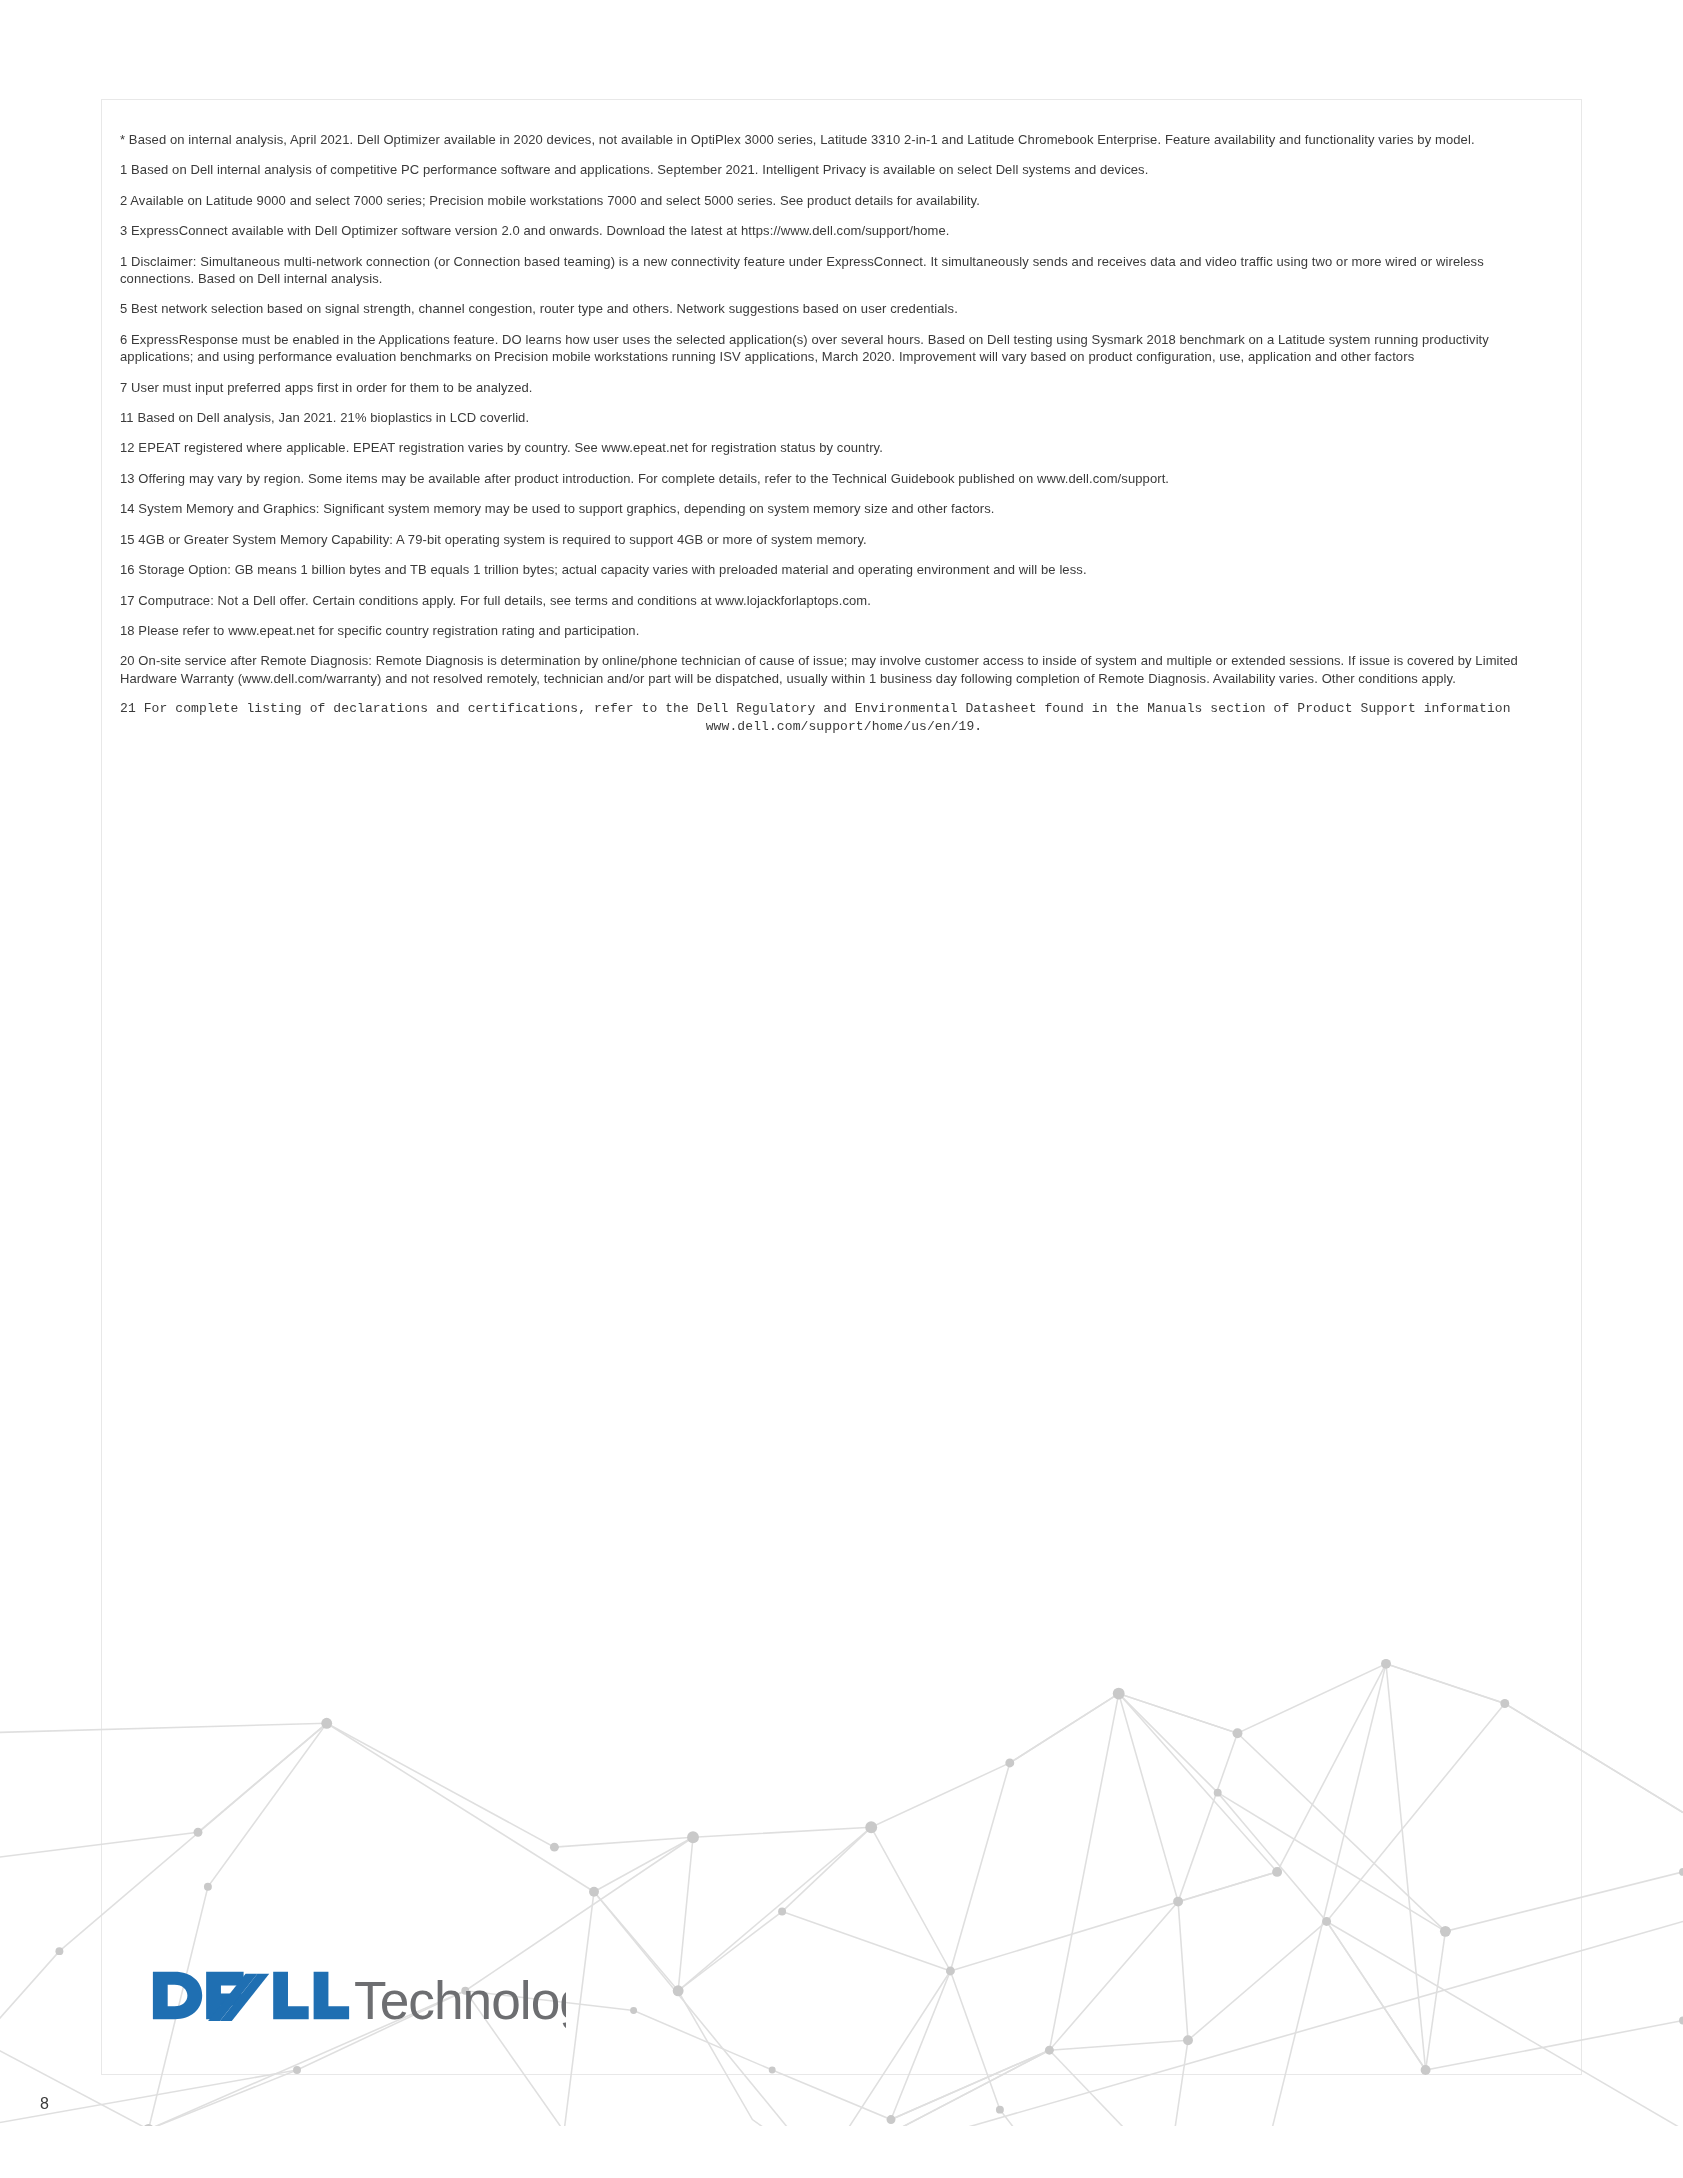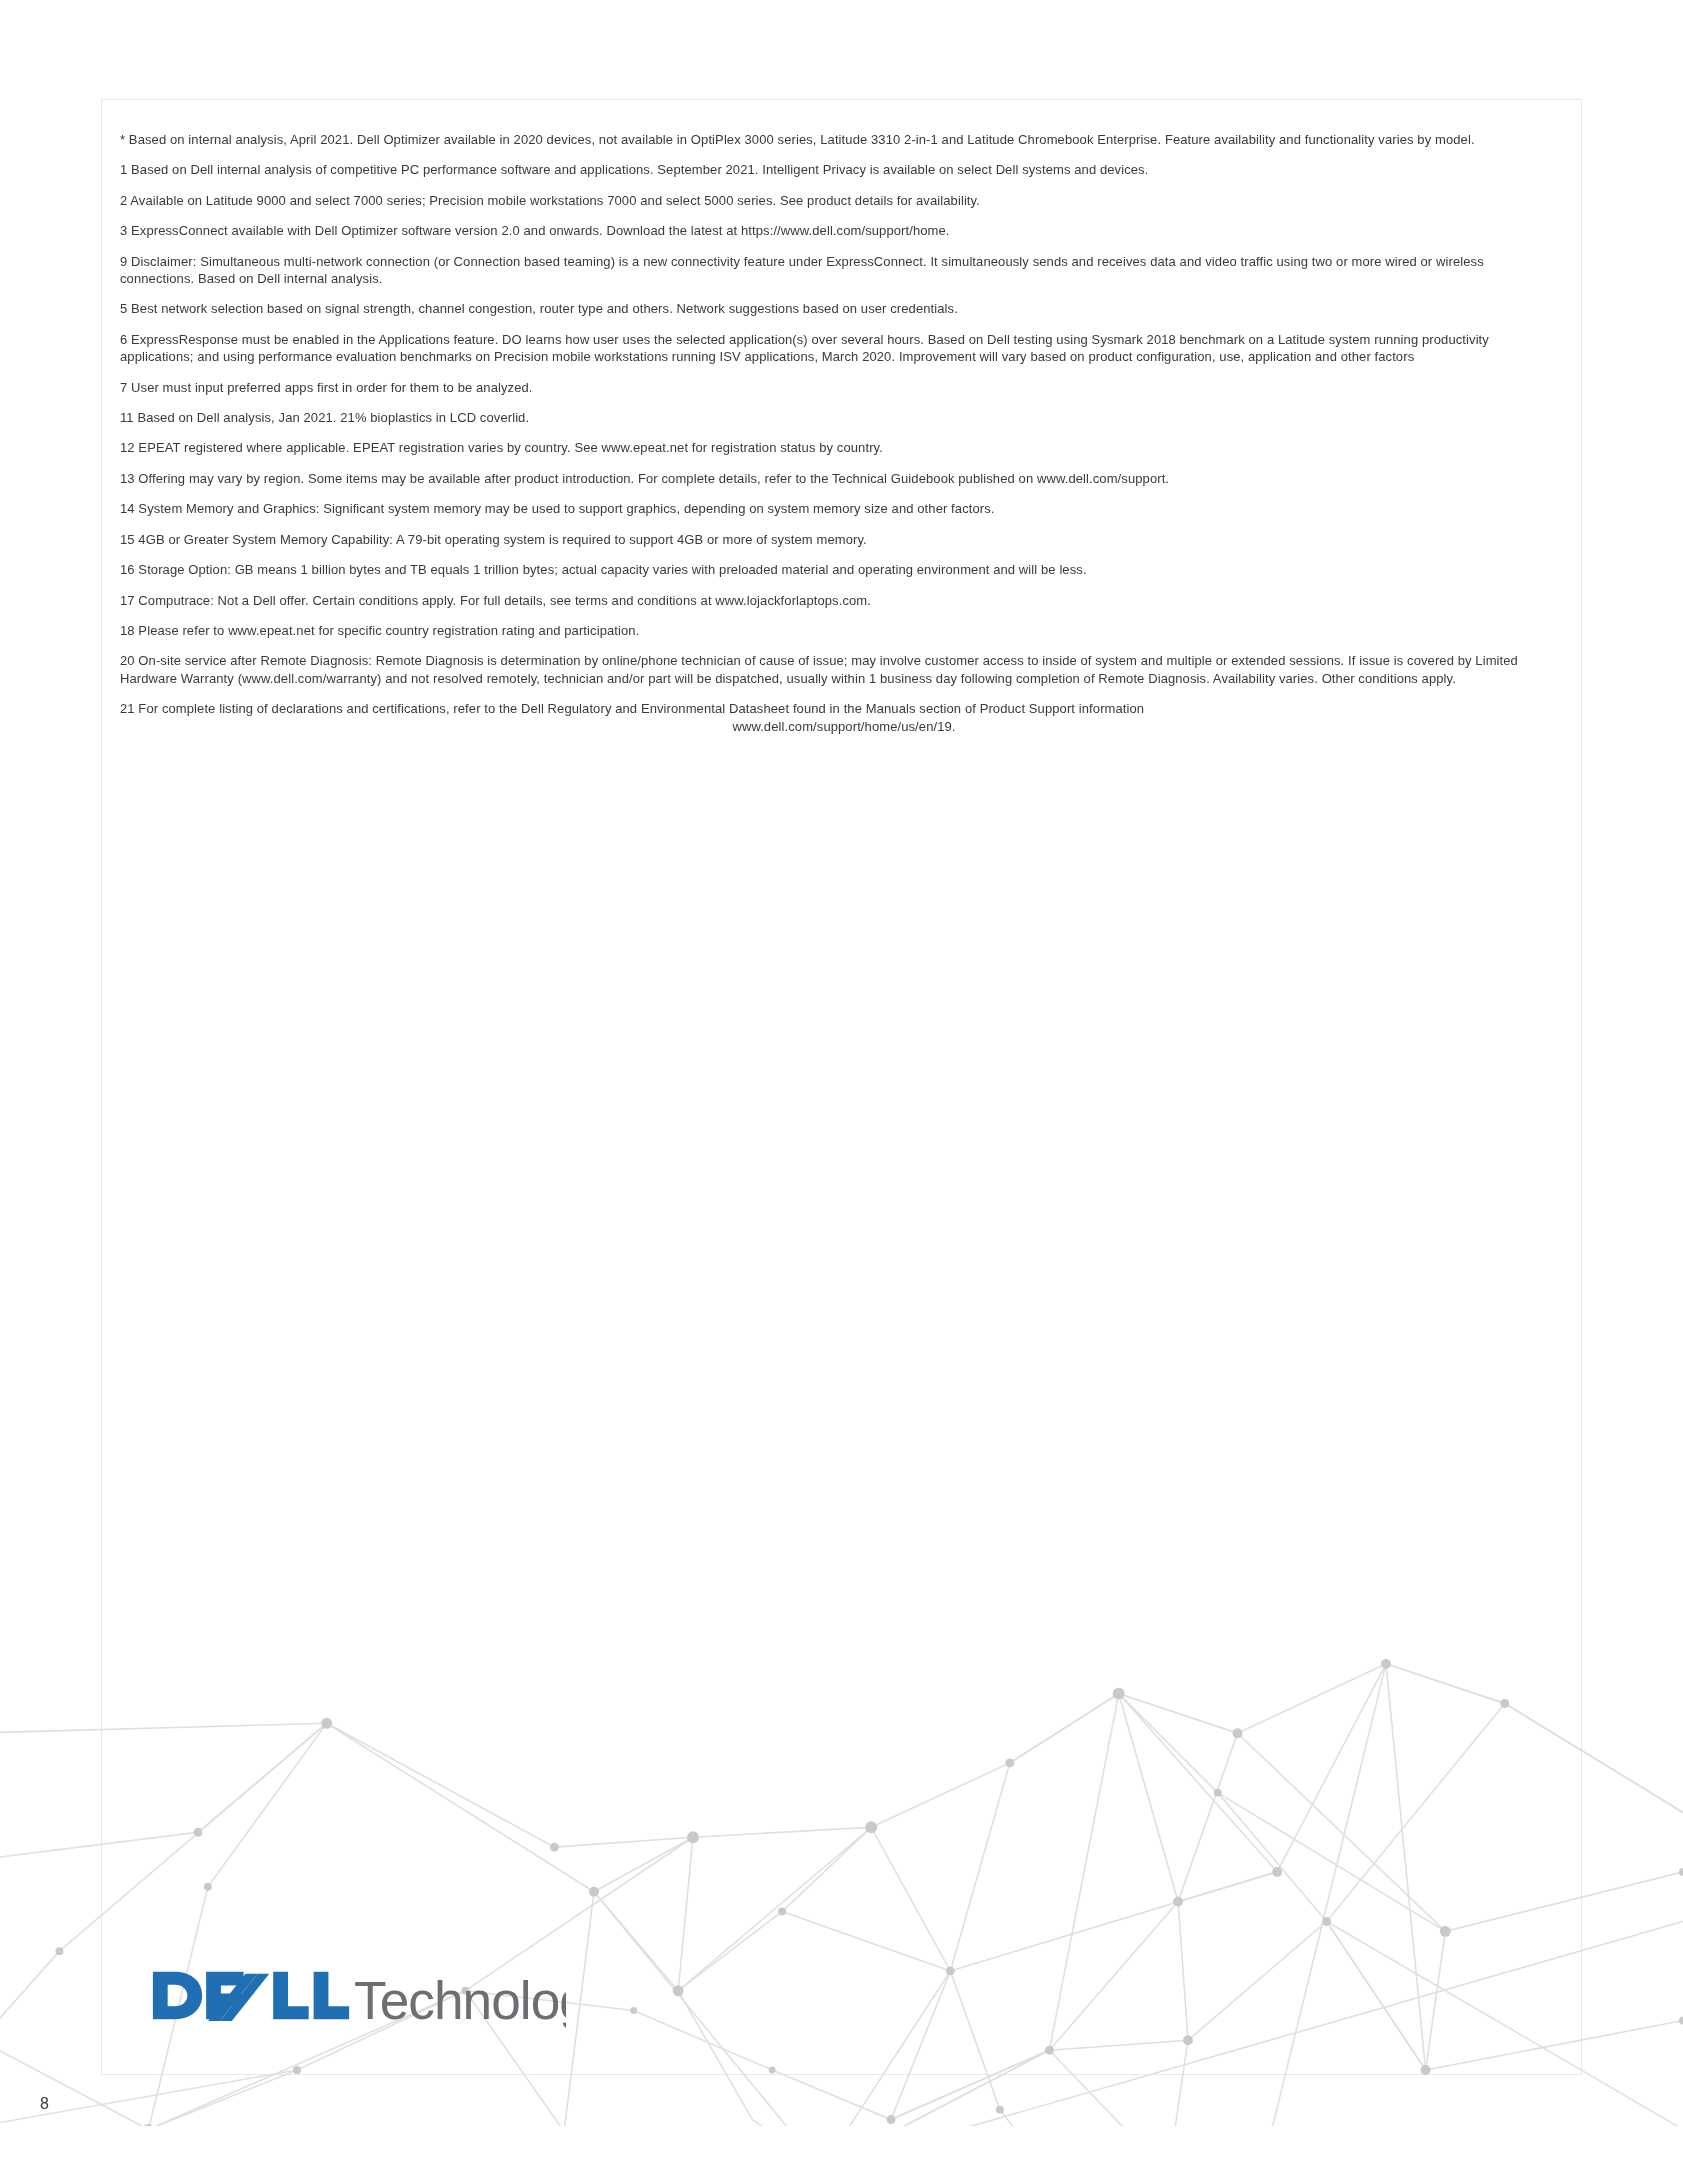--- a/index.html
+++ b/index.html
@@ -45,21 +45,21 @@
   .note {
     color: #3a3a3a;
     font-size: 13px;
     line-height: 17.4px;
     letter-spacing: 0.1px;
     margin: 0 0 13px 0;
     text-align: left;
     font-weight: 400;
   }
   .note.wide  { width: 1426px; }
-  .note.hang  { padding-left: 0; }
+  .note.hang  { padding-left: 0; font-family: Liberation Mono, monospace; }
   .note.hang .cont {
     display: block;
     padding-left: 22px;
     text-align: center;
   }
   
   #dell-logo {
     position: absolute;
     left: 150px;
     top: 1958px;
@@ -160,21 +160,21 @@
       <circle cx="1060" cy="745" r="4"></circle>
       <circle cx="1700" cy="590" r="4"></circle>
     </g>
   </svg>
 
   <div id="footnotes">
     <p class="note wide">* Based on internal analysis, April 2021. Dell Optimizer available in 2020 devices, not available in OptiPlex 3000 series, Latitude 3310 2-in-1 and Latitude Chromebook Enterprise. Feature availability and functionality varies by model.</p>
     <p class="note wide">1 Based on Dell internal analysis of competitive PC performance software and applications. September 2021. Intelligent Privacy is available on select Dell systems and devices.</p>
     <p class="note wide">2 Available on Latitude 9000 and select 7000 series; Precision mobile workstations 7000 and select 5000  series.  See product details for availability.</p>
     <p class="note wide">3 ExpressConnect available with Dell Optimizer software version 2.0 and onwards.  Download the latest at https://www.dell.com/support/home.</p>
-    <p class="note wide">9 Disclaimer: Simultaneous multi-network connection (or Connection based teaming) is a new connectivity feature under ExpressConnect. It simultaneously sends and receives data and video traffic using two or more wired or wireless connections. Based on Dell internal analysis.</p>
+    <p class="note wide">1 Disclaimer: Simultaneous multi-network connection (or Connection based teaming) is a new connectivity feature under ExpressConnect. It simultaneously sends and receives data and video traffic using two or more wired or wireless connections. Based on Dell internal analysis.</p>
     <p class="note wide">5 Best network selection based on signal strength, channel congestion, router type and others.  Network suggestions based on user credentials.</p>
     <p class="note wide">6 ExpressResponse must be enabled in the Applications feature. DO learns how user uses the selected application(s) over several hours.  Based on Dell testing using Sysmark 2018 benchmark on a Latitude system running productivity applications; and using performance evaluation benchmarks on Precision mobile workstations running ISV applications, March 2020.  Improvement will vary based on product configuration, use, application and other factors</p>
     <p class="note wide">7 User must input preferred apps first in order for them to be analyzed.</p>
     <p class="note wide">11 Based on Dell analysis, Jan 2021. 21% bioplastics in LCD coverlid.</p>
     <p class="note wide">12 EPEAT registered where applicable. EPEAT registration varies by country. See www.epeat.net for registration status by country.</p>
     <p class="note wide">13 Offering may vary by region. Some items may be available after product introduction. For complete details, refer to the Technical Guidebook published on www.dell.com/support.</p>
     <p class="note wide">14 System Memory and Graphics: Significant system memory may be used to support graphics, depending on system memory size and other factors.</p>
     <p class="note wide">15 4GB or Greater System Memory Capability: A 79-bit operating system is required to support 4GB or more of system memory.</p>
     <p class="note wide">16 Storage Option: GB means 1 billion bytes and TB equals 1 trillion bytes; actual capacity varies with preloaded material and operating environment and will be less.</p>
     <p class="note wide">17 Computrace: Not a Dell offer. Certain conditions apply. For full details, see terms and conditions at www.lojackforlaptops.com.</p>

